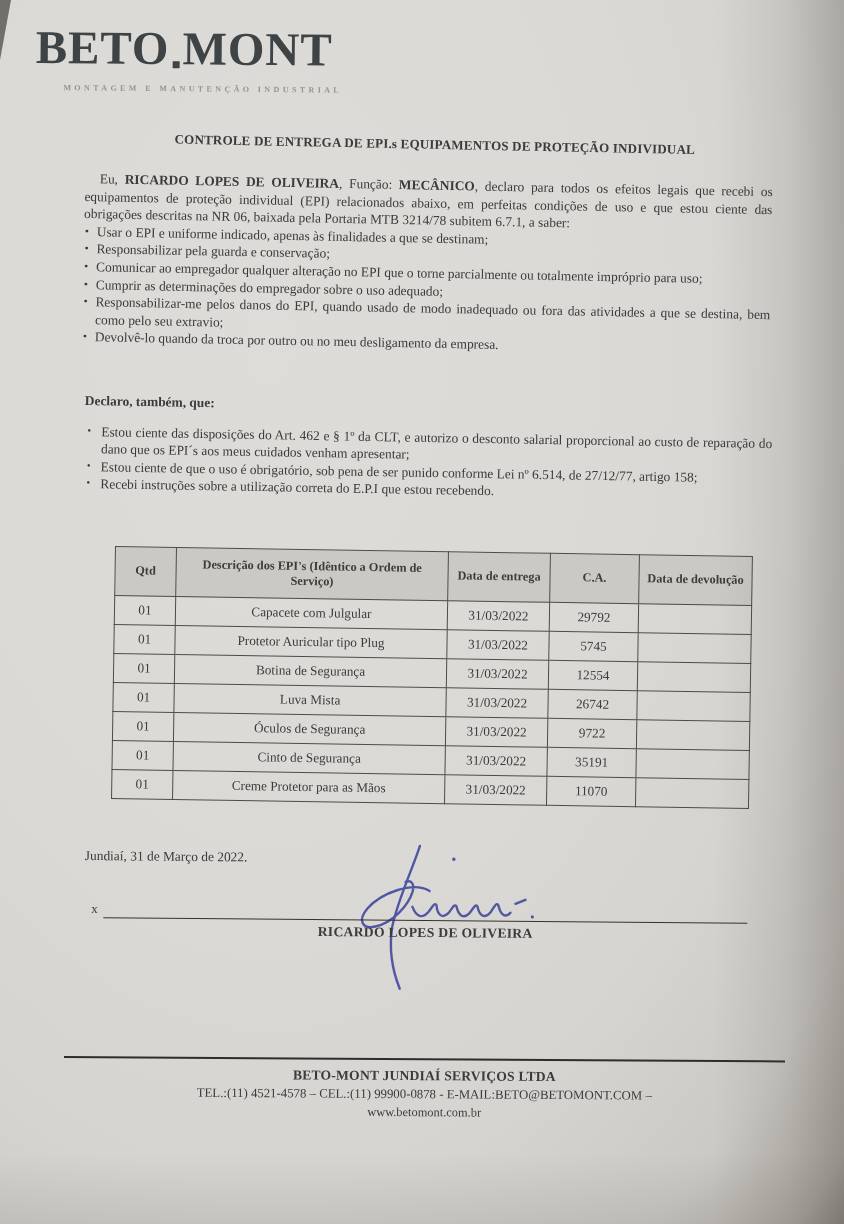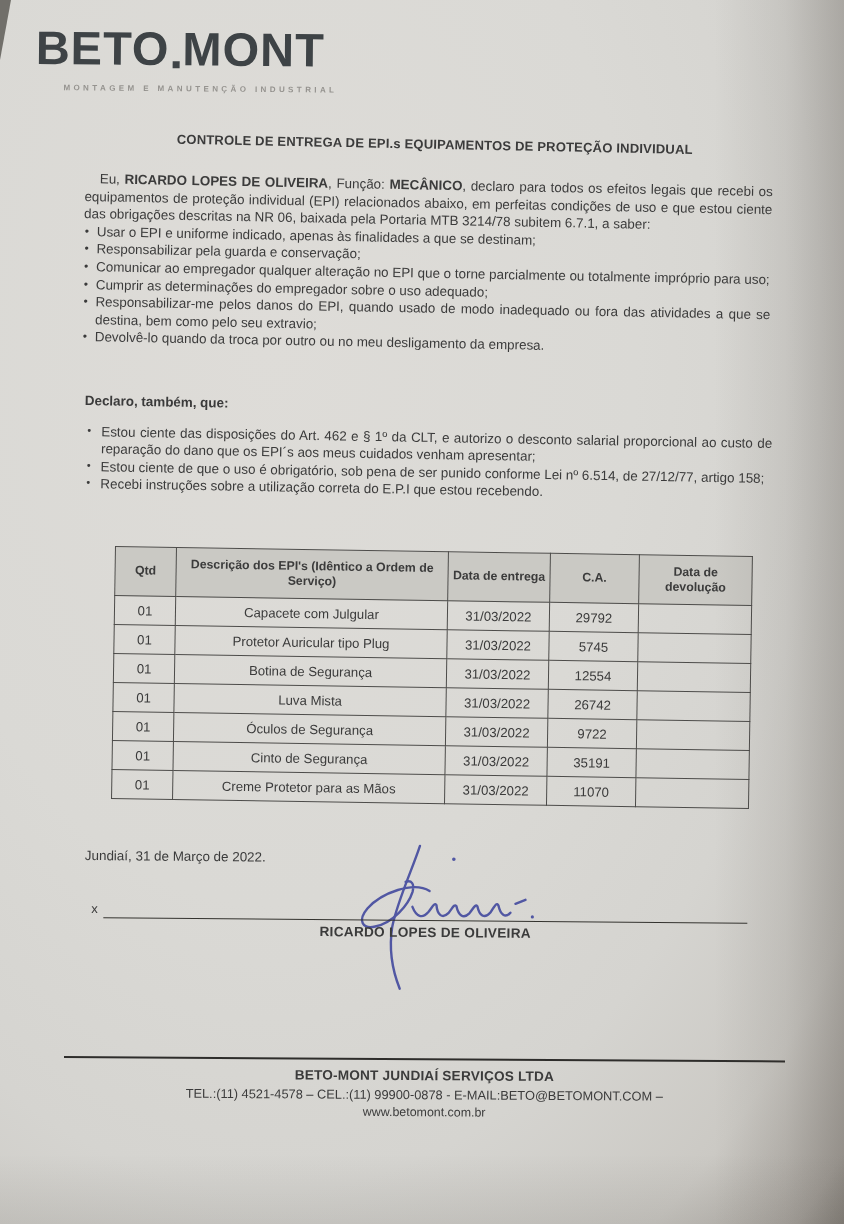--- a/index.html
+++ b/index.html
@@ -5,20 +5,21 @@
   html,body{margin:0;padding:0;}
   body{
     width:844px;height:1224px;overflow:hidden;
     font-family:"Liberation Sans","DejaVu Sans",sans-serif;
     background:#9a968f;
   }
   .page{
     position:relative;width:844px;height:1224px;overflow:hidden;
     background:radial-gradient(ellipse at 32% 28%, #dedcd8 0%, #dad9d5 45%, #d5d4d0 68%, #cbc9c4 85%, #b3afa9 96%, #9c9891 100%);
     color:#3b3b3b;
+    font-family:Liberation Serif, serif;
   }
   .shade-right{
     position:absolute;top:0;right:0;width:130px;height:1224px;pointer-events:none;
     background:linear-gradient(to right, rgba(70,64,58,0) 0%, rgba(70,64,58,0.10) 55%, rgba(70,64,58,0.28) 100%);
   }
   .shade-bottom{
     position:absolute;left:0;bottom:0;width:844px;height:70px;pointer-events:none;
     background:linear-gradient(to top, rgba(60,56,50,0.10), rgba(60,56,50,0));
   }
   .corner-tl{

